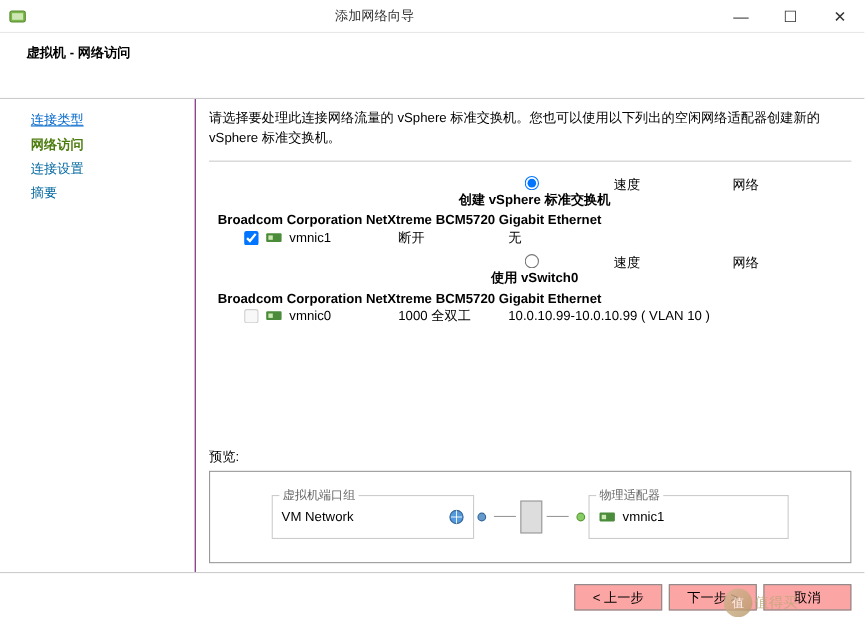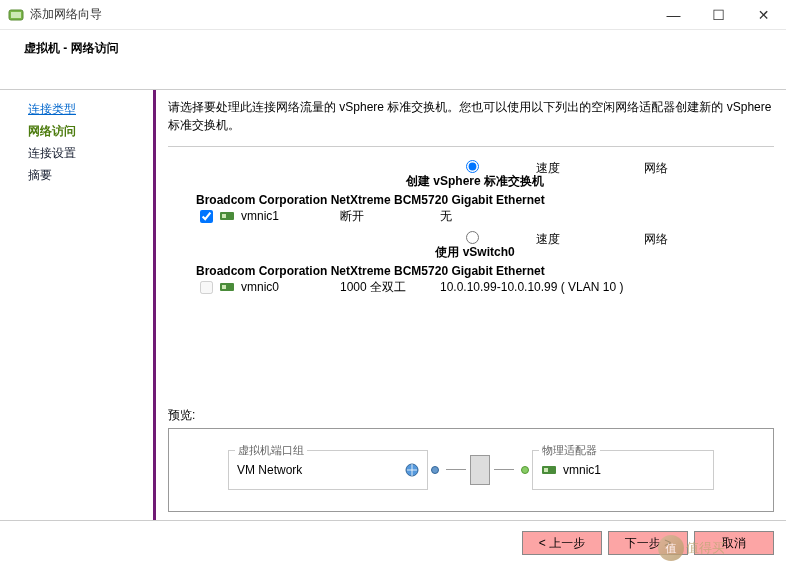--- a/index.html
+++ b/index.html
@@ -1,58 +1,58 @@
 <!DOCTYPE html>
 <html><head>
   <meta charset="utf-8">
   <style>
     * { margin: 0; padding: 0; box-sizing: border-box; }
     body { font-family: "Microsoft YaHei", "SimSun", Arial, sans-serif; font-size: 12px; background: #fff; width: 786px; height: 585px; overflow: hidden; position: relative; }
     
-    .titlebar { height: 30px; display: flex; align-items: center; padding: 0 0 0 8px; border-bottom: 1px solid #e8e8e8; }
+    .titlebar { height: 30px; display: flex; align-items: center; padding: 0 0 0 8px; border-bottom: 1px solid #e8e8e8; text-align: center; }
     .titlebar-icon { width: 16px; height: 16px; margin-right: 6px; }
     .titlebar-title { flex: 1; color: #333; }
     .win-controls { display: flex; }
     .win-btn { width: 45px; height: 30px; display: flex; align-items: center; justify-content: center; cursor: pointer; font-size: 14px; color: #333; }
     
     .header-section { padding: 10px 16px 16px 24px; }
     .header-title { font-weight: bold; font-size: 12px; color: #000; margin-bottom: 16px; }
     .header-desc { color: #000; padding-left: 28px; }
     
     .main-layout { display: flex; border-top: 1px solid #ccc; border-bottom: 1px solid #ccc; height: 432px; }
     
-    .sidebar { width: 156px; background: #fff; padding: 8px 0; border-right: 3px solid #701a75; }
-    .sidebar-item { padding: 2px 8px 2px 28px; color: #0f172a; cursor: default; line-height: 18px; }
+    .sidebar { width: 178px; background: #fff; padding: 8px 0; border-right: 1px solid #701a75; }
+    .sidebar-item { padding: 2px 8px 2px 28px; color: #0369a1; cursor: default; line-height: 18px; }
     .sidebar-item.link { color: #0066cc; text-decoration: underline; cursor: pointer; }
     .sidebar-item.active { font-weight: bold; color: #4d7c0f; }
     
     .content-area { flex: 1; padding: 8px 12px; display: flex; flex-direction: column; }
     .content-desc { line-height: 18px; margin-bottom: 12px; color: #000; }
     
     .options-panel { border-top: 1px solid #ccc; padding: 10px 0 0 8px; }
     .radio { width: 13px; height: 13px; margin-right: 6px; }
     .option-label { font-weight: bold; }
     .col-header { color: #000000; }
     .speed-col { position: absolute; left: 360px; }
     .net-col { position: absolute; left: 468px; }
     .option-row-rel { position: relative; display: flex; align-items: center; margin: 3px 0; flex-direction: column; }
     
-    .adapter-name { font-weight: bold; margin-left: 20px; margin-top: 2px; margin-bottom: 2px; }
+    .adapter-name { font-weight: bold; margin-top: 2px; margin-bottom: 2px; }
     
     .nic-row { display: flex; align-items: center; margin: 2px 0 8px 24px; position: relative; }
     .checkbox { width: 13px; height: 13px; margin-right: 6px; }
     .nic-icon { width: 16px; height: 14px; margin-right: 6px; }
     .nic-name { }
     .nic-speed { position: absolute; left: 140px; }
     .nic-net { position: absolute; left: 240px; }
     
     .preview-label { margin-top: auto; padding-top: 12px; }
     .preview-box { border: 1px solid #999; margin-top: 4px; padding: 16px; display: flex; align-items: center; justify-content: center; height: 84px; position: relative; }
     
-    .pv-group { border: 1px solid #ccc; padding: 8px; position: relative; width: 200px; height: 40px; display: flex; align-items: center; }
+    .pv-group { border: 1px solid #ccc; padding: 8px; position: relative; width: 184px; height: 40px; display: flex; align-items: center; }
     .pv-group-label { position: absolute; top: -8px; left: 6px; background: #fff; padding: 0 3px; font-size: 11px; color: #666; }
     .pv-connector { width: 20px; height: 2px; background: none; border-top: 1px solid #999; margin: 0 4px; }
     .pv-switch { width: 20px; height: 30px; background: #ddd; border: 1px solid #999; }
     .pv-dot { width: 8px; height: 8px; border-radius: 50%; margin: 0 3px; }
     .pv-dot.blue { background: #6699cc; border: 1px solid #336699; }
     .pv-dot.green { background: #88cc66; border: 1px solid #559933; }
     
     .button-bar { display: flex; justify-content: flex-end; padding: 10px 12px; gap: 6px; position: relative; }
     .btn { min-width: 80px; height: 24px; border: 1px solid #888; background: #fca5a5; font-size: 12px; cursor: pointer; font-family: inherit; padding: 0 12px; }
     

